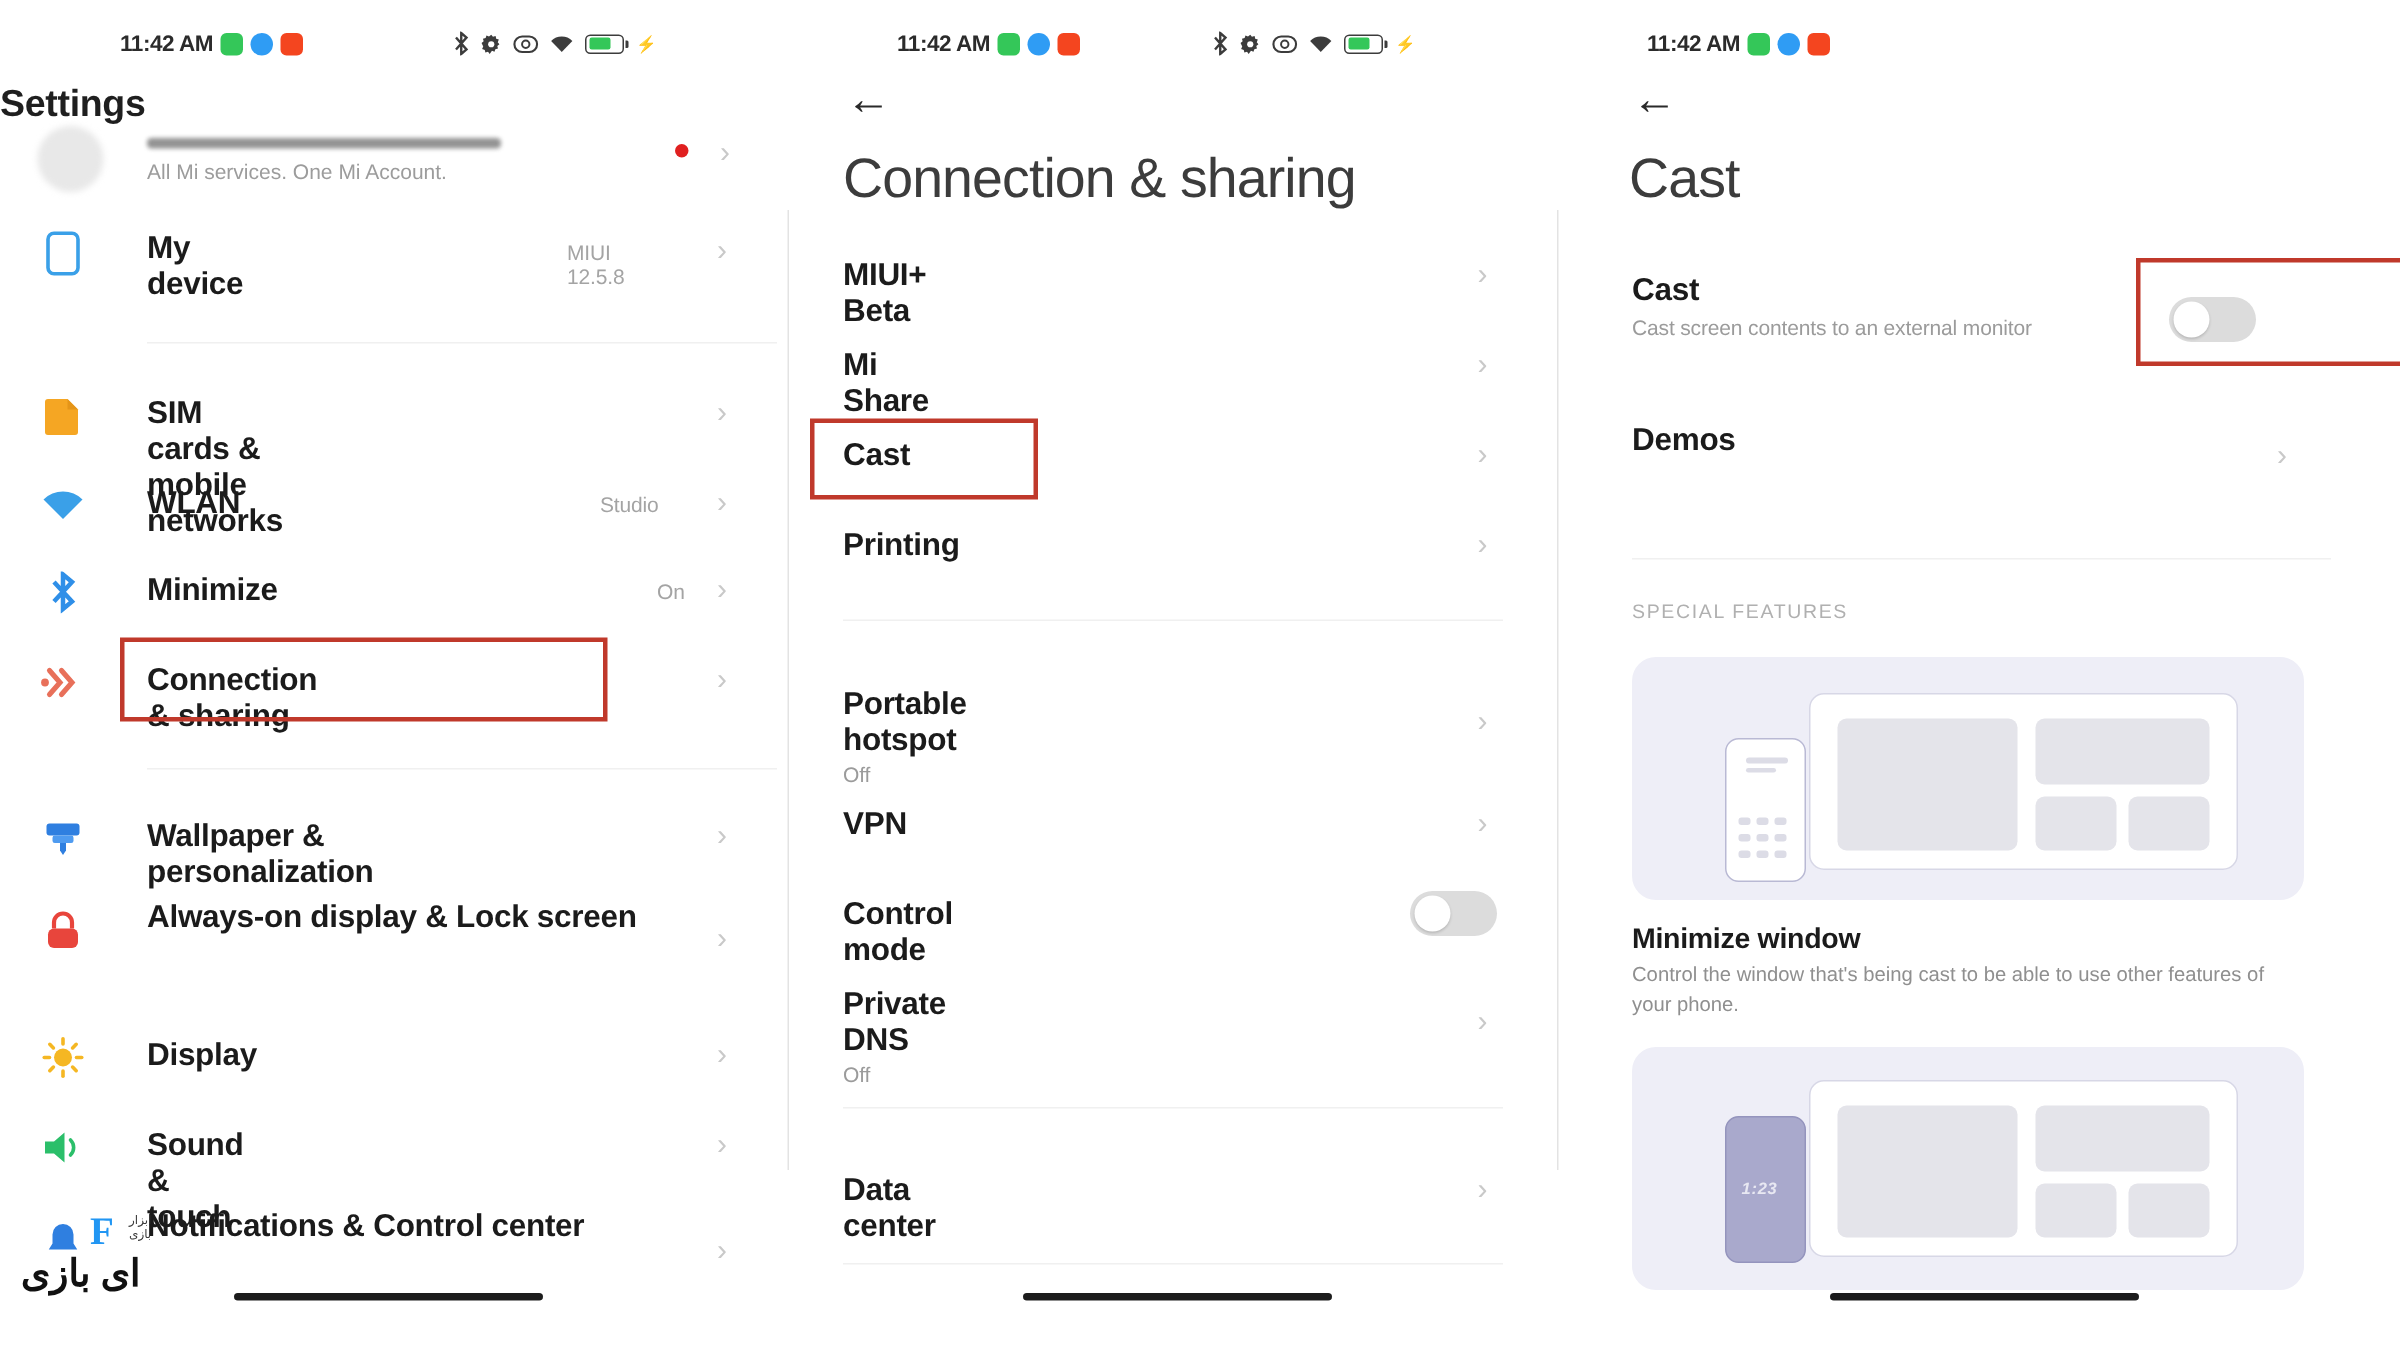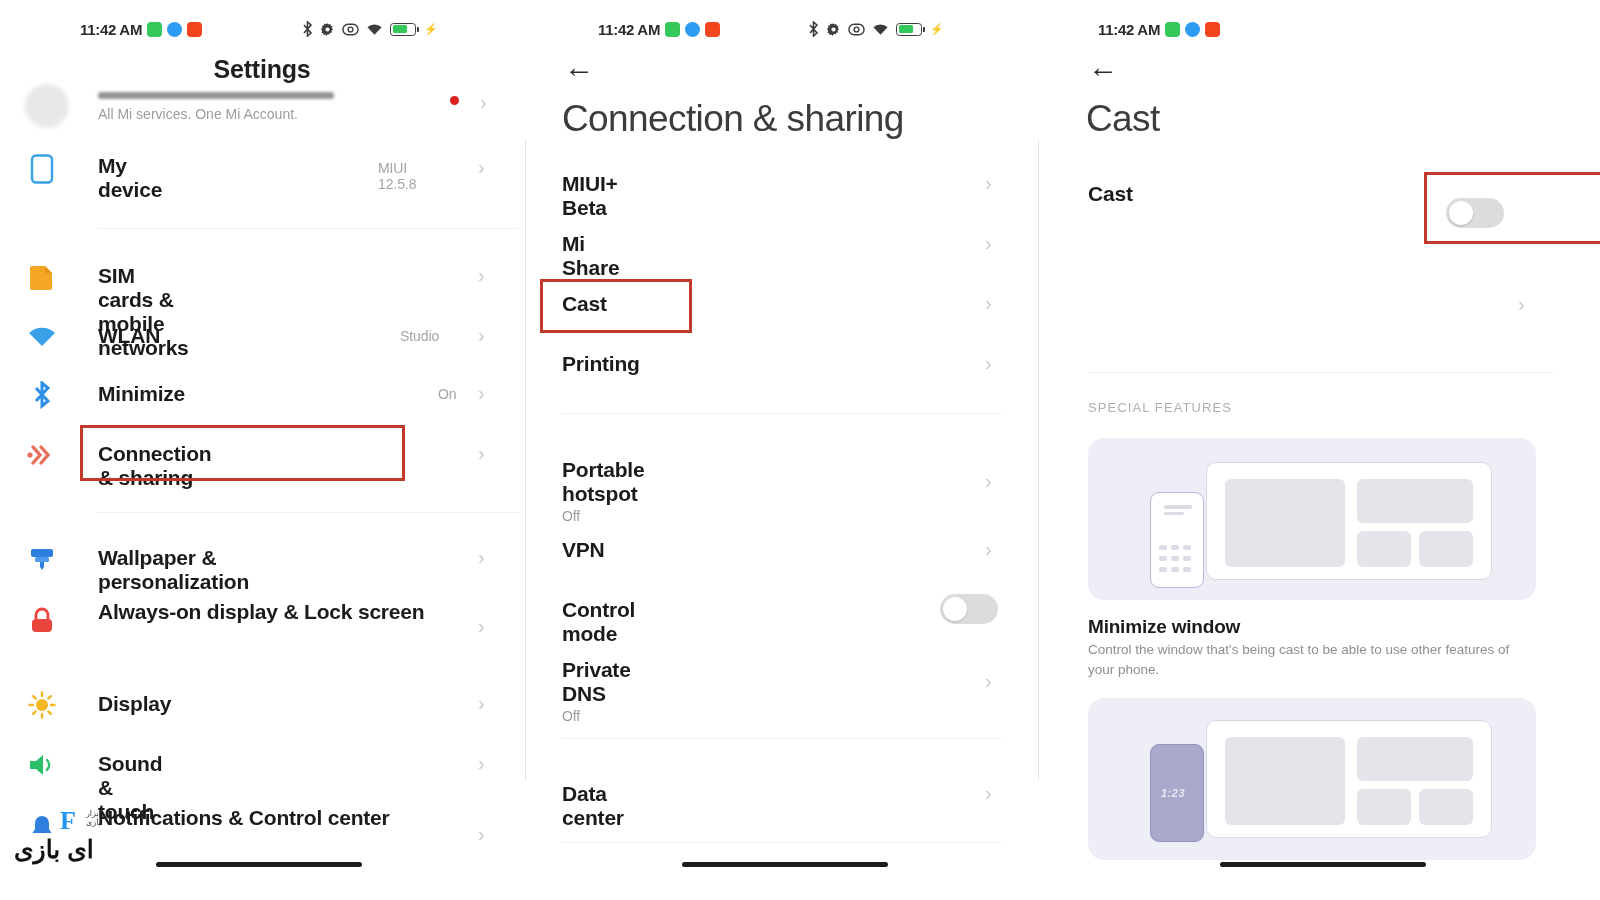--- a/index.html
+++ b/index.html
@@ -51,21 +51,21 @@
     width:2.5px; height:5px; background:#3c3c3c; border-radius:0 1px 1px 0;
   }
   .battery > i {
     position:absolute; left:1.5px; top:1.5px; bottom:1.5px;
     width:62%; background:#34c759; border-radius:1.5px; display:block;
   }
   .bolt { font-size:11px; color:#3c3c3c; margin-left:1px; }
 
   
   .title-center {
-    position:absolute; left:0; width:100%; text-align:center;
+    position:absolute; left:0; width:100%; 
     font-size:25px; font-weight:bold; color:#1f1f1f; letter-spacing:-0.2px;
   }
   .back-arrow {
     position:absolute; font-size:30px; line-height:1; color:#2a2a2a;
     font-weight:300; cursor:pointer;
   }
   .big-title {
     position:absolute; font-size:37px; font-weight:400; color:#3c3c3c;
     letter-spacing:-0.6px; white-space:nowrap;
   }
@@ -490,29 +490,31 @@
         <span class="sb-dot red"></span>
       </div>
     </div>
 
     <div class="back-arrow" style="left:42px; top:52px;">←</div>
     <div class="big-title" style="left:40px; top:98px;">Cast</div>
 
     <div class="row" style="left:0; top:182px;">
       <div style="position:absolute; left:42px; top:0; width:330px;">
         <div class="row-label">Cast</div>
+        <div class="row-sub" style="line-height:1.5;">Cast screen contents to an external monitor</div>
       </div>
       <div class="toggle" style="left:400px; top:16px;">
           <i></i>
         </div>
     </div>
     <div class="redbox" style="left:378px; top:172px; width:182px; height:72px;"></div>
 
     <div class="row" style="left:0; top:282px;">
       <div style="position:absolute; left:42px; top:0; width:430px;">
+        <div class="row-label">Demos</div>
       </div>
       <div class="chev" style="left:472px; top:12px;">›</div>
     </div>
 
     <div class="sep" style="left:42px; top:372px; width:466px;"></div>
 
     <div class="section-label" style="left:42px; top:400px;">SPECIAL FEATURES</div>
 
     <div class="card" style="left:42px; top:438px; width:448px; height:162px;">
       <div class="monitor" style="left:118px; top:24px; width:286px; height:118px;">

